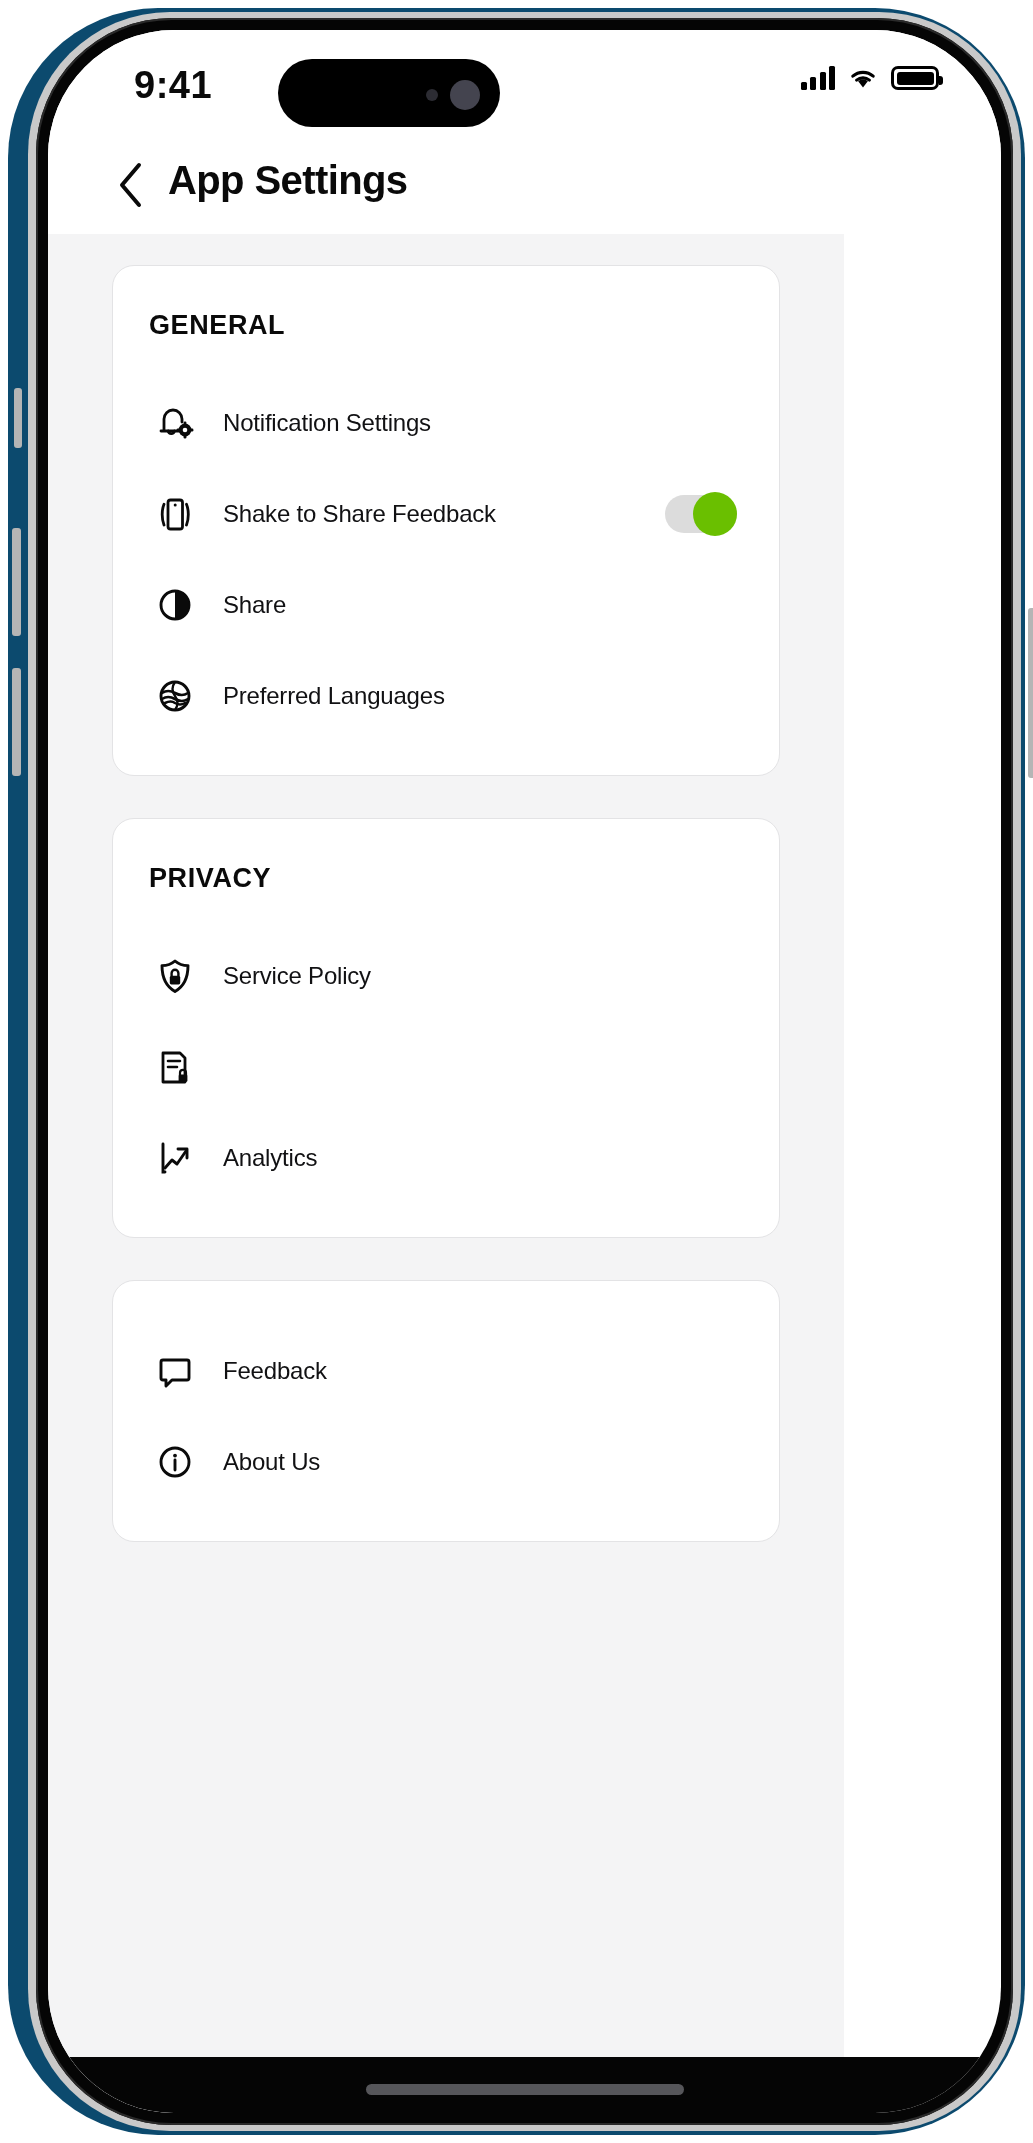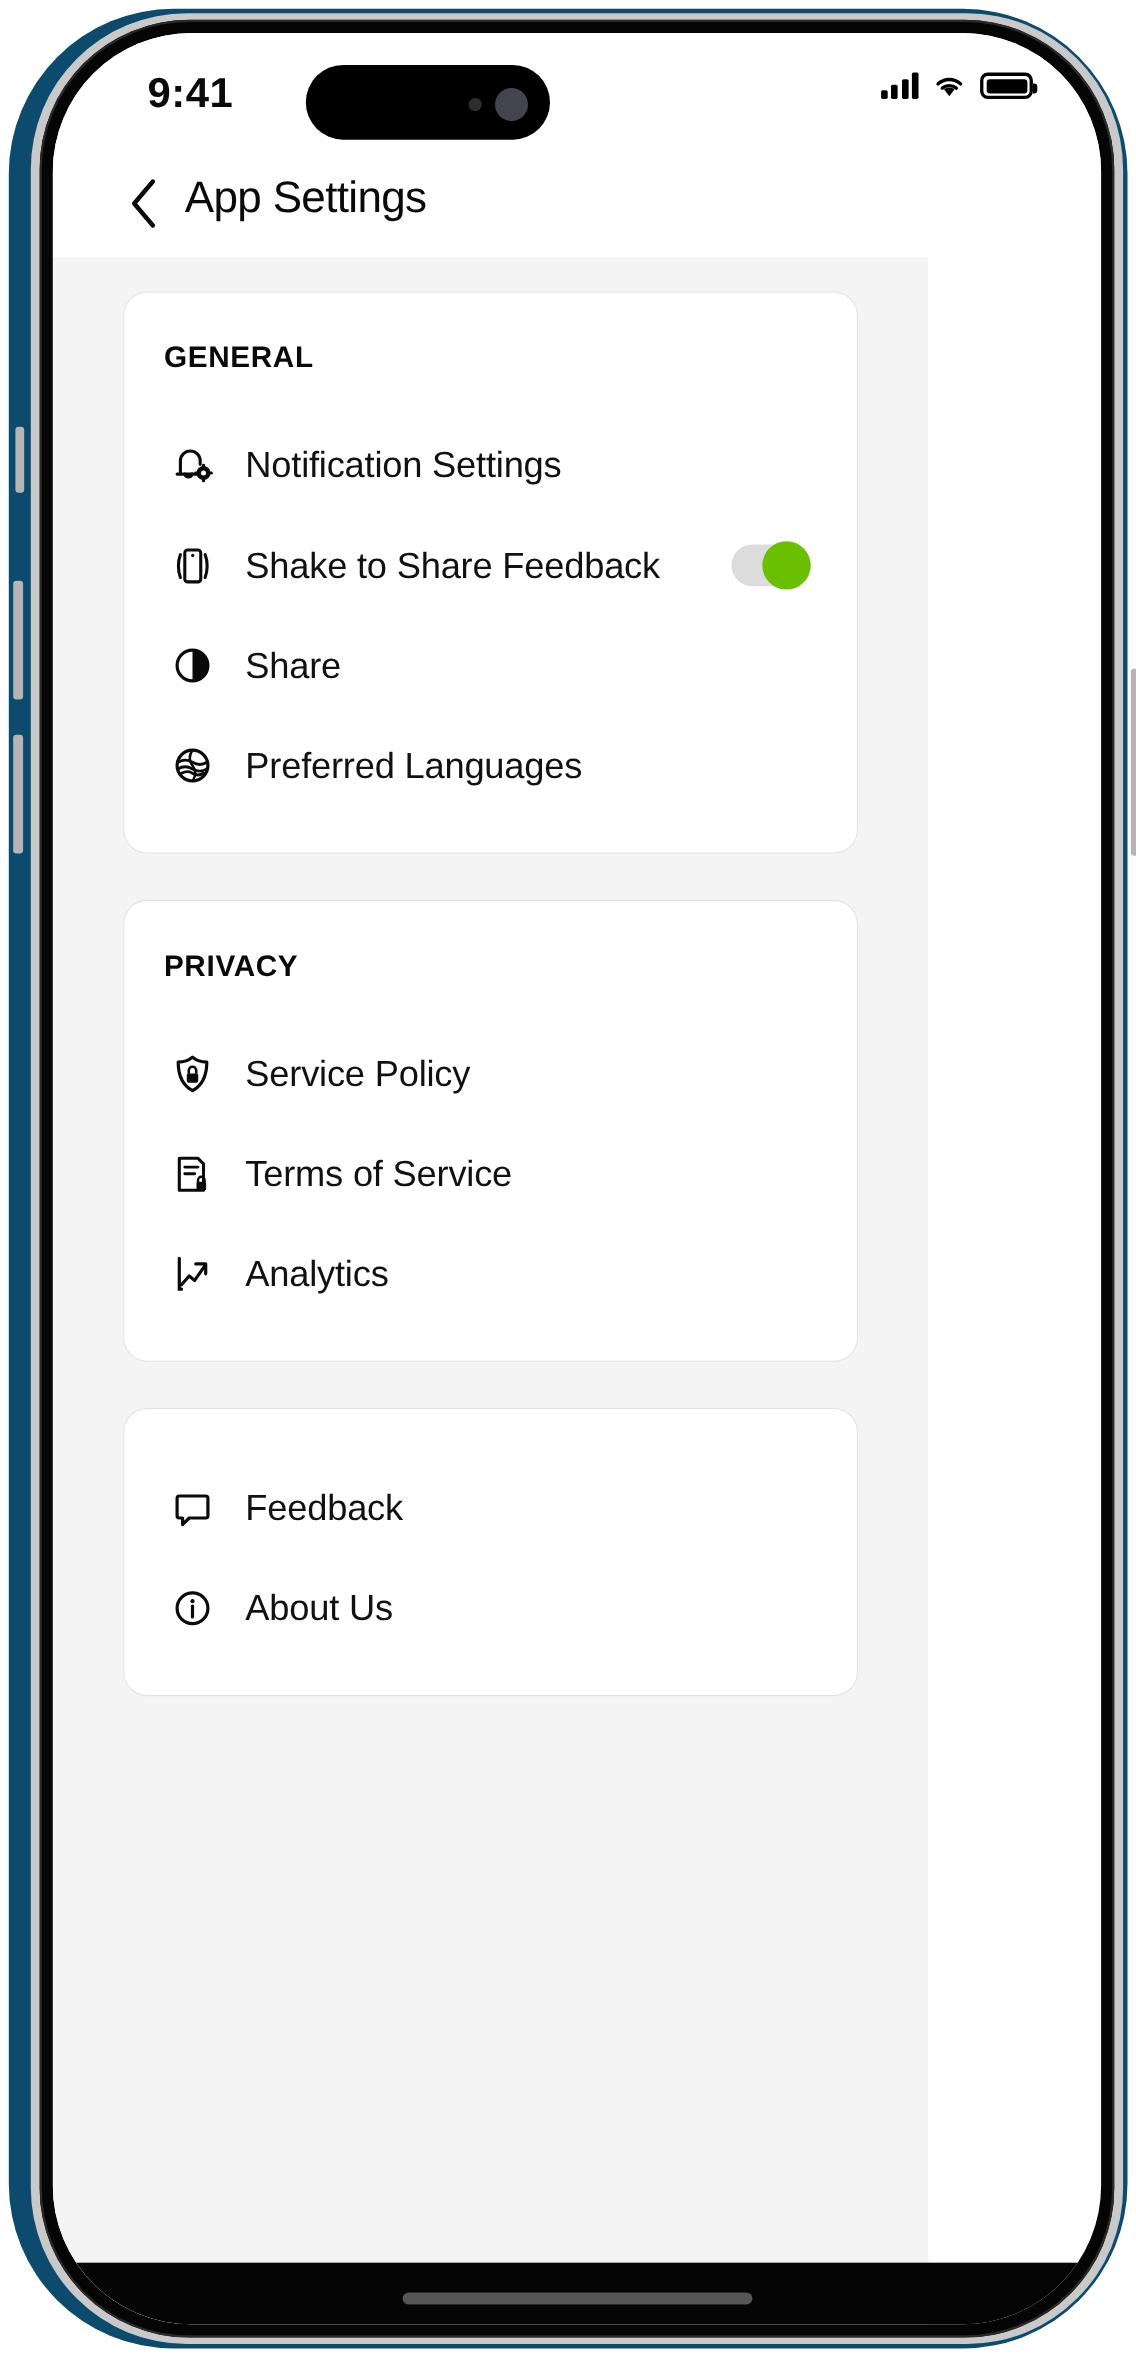--- a/index.html
+++ b/index.html
@@ -167,21 +167,21 @@
     display: flex;
     align-items: center;
     justify-content: center;
     cursor: pointer;
   }
   .page-title {
     position: absolute;
     left: 120px;
     top: 20px;
     font-size: 40px;
-    font-weight: 400;
+    font-weight: 700;
     color: #0a0a0a;
     letter-spacing: -0.6px;
   }
 
   
   .content {
     position: absolute;
     left: 0; top: 204px;
     width: 796px;
     height: 1879px;
@@ -216,21 +216,21 @@
   .row-icon {
     width: 52px;
     min-width: 52px;
     height: 52px;
     display: flex;
     align-items: center;
     justify-content: center;
     margin-right: 22px;
   }
   .row-label {
-    font-size: 33px;
+    font-size: 24px;
     font-weight: 400;
     color: #111113;
     letter-spacing: -0.2px;
     flex: 1;
     white-space: nowrap;
   }
 
   
   .toggle {
     width: 72px;
@@ -403,21 +403,20 @@
 
         <div class="row">
           <span class="row-icon">
             <svg width="46" height="46" viewBox="0 0 46 46">
               <path d="M11 9 h17 l5 5 v24 H11 Z" stroke="#0a0a0a" stroke-width="2.8" fill="none" stroke-linejoin="round"></path>
               <path d="M16 17 h12 M16 23 h9" stroke="#0a0a0a" stroke-width="2.6" stroke-linecap="round"></path>
               <path d="M28 31 v-2.2 a3 3 0 0 1 6 0 V31" stroke="#0a0a0a" stroke-width="2.2" fill="none"></path>
               <rect x="26.6" y="30.4" width="8.8" height="7.6" rx="1.4" fill="#0a0a0a"></rect>
             </svg>
           </span>
-          <span class="row-label">Terms of Service</span>
         </div>
 
         <div class="row">
           <span class="row-icon">
             <svg width="46" height="46" viewBox="0 0 46 46">
               <path d="M11 9 V37 h2" stroke="#0a0a0a" stroke-width="2.9" fill="none" stroke-linecap="round"></path>
               <path d="M13 33 L20 25 L25 29 L34 16" stroke="#0a0a0a" stroke-width="2.9" fill="none" stroke-linecap="round" stroke-linejoin="round"></path>
               <path d="M26 14 H35 V23" stroke="#0a0a0a" stroke-width="2.9" fill="none" stroke-linecap="round" stroke-linejoin="round"></path>
             </svg>
           </span>

